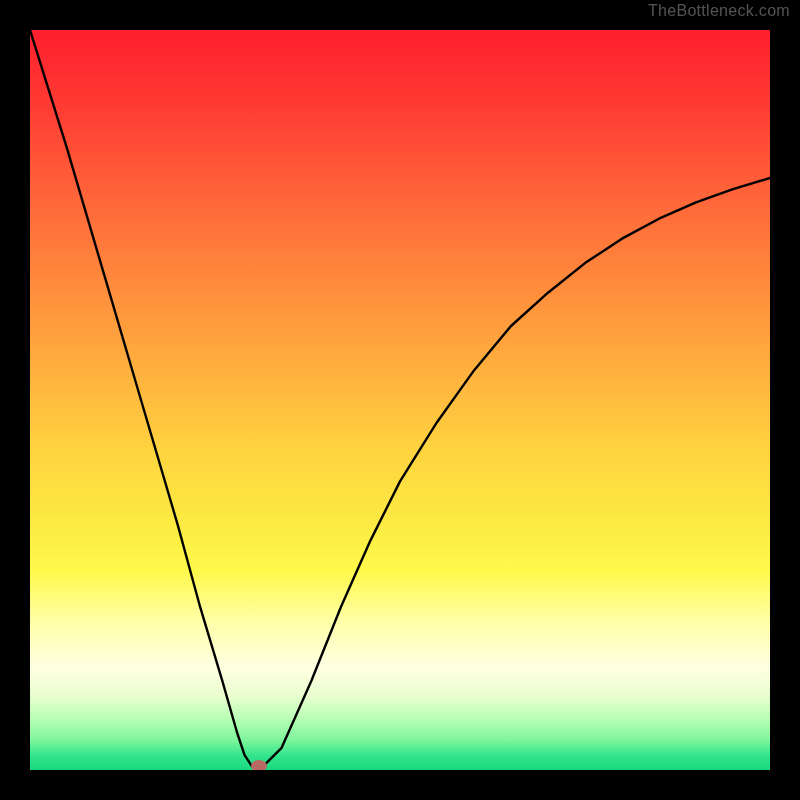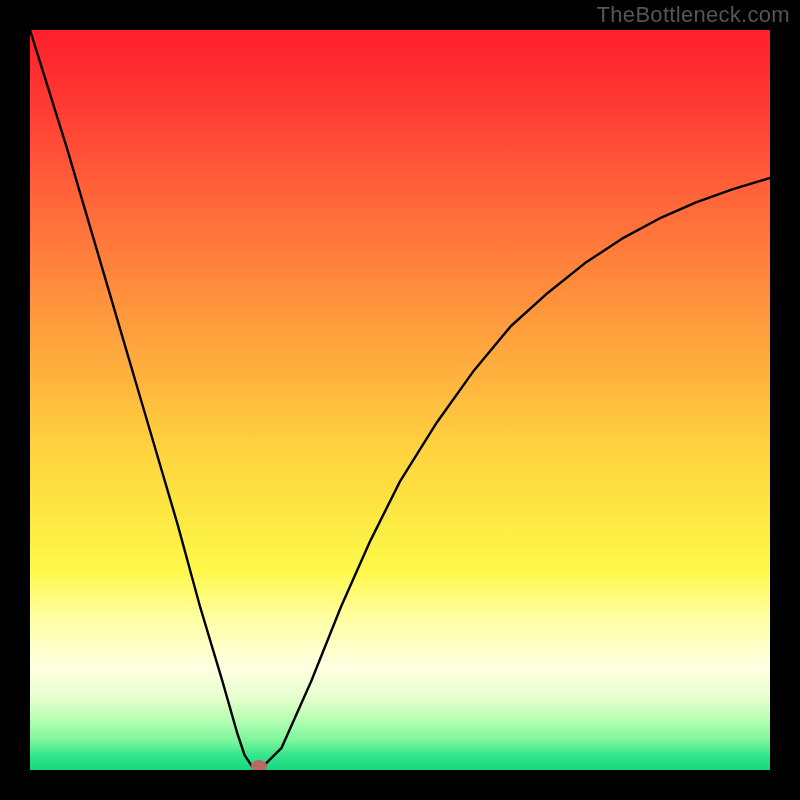--- a/index.html
+++ b/index.html
@@ -15,21 +15,21 @@
     position: relative;
     width: 800px;
     height: 800px;
     background: #000;
   }
   .watermark {
     position: absolute;
     top: 2px;
     right: 10px;
     color: #555;
-    font-size: 22px;
+    font-size: 16px;
     font-weight: 500;
     letter-spacing: 0.3px;
     z-index: 5;
   }
   .plot-area {
     position: absolute;
     left: 30px;
     top: 30px;
     width: 740px;
     height: 740px;

